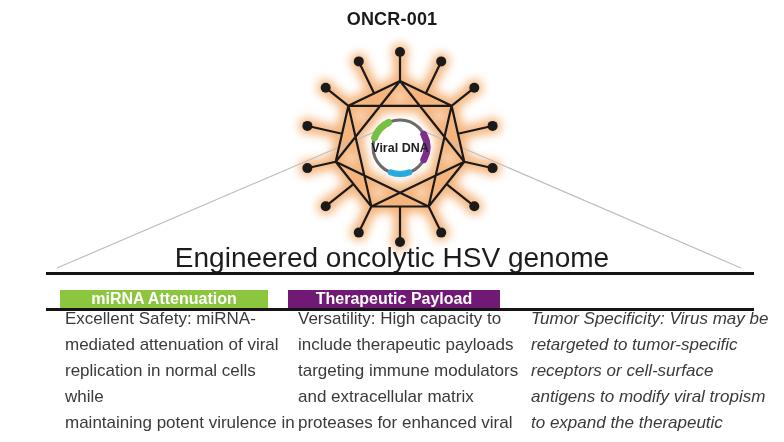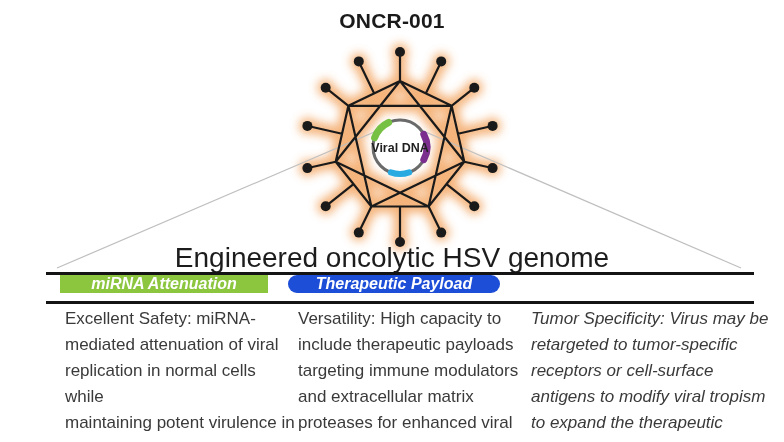--- a/index.html
+++ b/index.html
@@ -5,39 +5,39 @@
   * { margin: 0; padding: 0; box-sizing: border-box; }
   html, body { background: #ffffff; }
   body {
     width: 784px; height: 442px;
     position: relative;
     font-family: "Liberation Sans", sans-serif;
     overflow: hidden;
   }
   .page-title {
     position: absolute; top: 9px; left: 0; width: 100%;
-    text-align: center; font-size: 21px; font-weight: bold; color: #1a1a1a;
+    text-align: center; font-size: 18px; font-weight: bold; color: #1a1a1a;
     letter-spacing: 0.2px;
   }
   .virus-svg {
     position: absolute; top: 28px; left: 0;
     width: 784px; height: 242px;
     pointer-events: none;
   }
   .genome-heading {
     position: absolute; top: 242px; left: 0; width: 100%;
     text-align: center; font-size: 28px; color: #1c1c1c;
   }
   .genome-bar {
     position: absolute; top: 272px; left: 46px;
-    width: 708px; height: 32px;
+    width: 708px; height: 39px;
     border-top: 3px solid #141414;
     border-bottom: 3px solid #141414;
     background: #ffffff;
-    display: flex; align-items: flex-start; font-style: italic;
+    display: flex; align-items: flex-end;
   }
   .bar-spacer-left  { width: 14px; }
   .bar-spacer-right { flex: 1; }
   .bar-gap { width: 20px; background: #ffffff; }
   .bar-gap2 { width: 21px; background: #ffffff; }
   .segment-box {
     display: flex; align-items: center; justify-content: center;
     color: #ffffff; font-size: 16px; font-weight: bold;
     white-space: nowrap;
   }
@@ -115,21 +115,21 @@
 </svg>
 
 <div class="genome-heading">Engineered oncolytic HSV genome</div>
 
 <div class="genome-bar">
   <div class="bar-spacer-left"></div>
   <div class="segment-box seg-attenuation" style="background-color: rgb(140, 198, 63);">
     <span>miRNA Attenuation</span>
   </div>
   <div class="bar-gap"></div>
-  <div class="segment-box seg-payload" style="background-color: #1d4ed8; border-radius: 12px;">
+  <div class="segment-box seg-payload" style="background-color: #701a75;">
     <span>Therapeutic Payload</span>
   </div>
   <div class="bar-gap2"></div>
   <div class="bar-spacer-right"></div>
 </div>
 
 <div class="seg-desc desc-attenuation">Excellent Safety:  miRNA-
 mediated attenuation of viral
 replication in normal cells while
 maintaining potent virulence in

